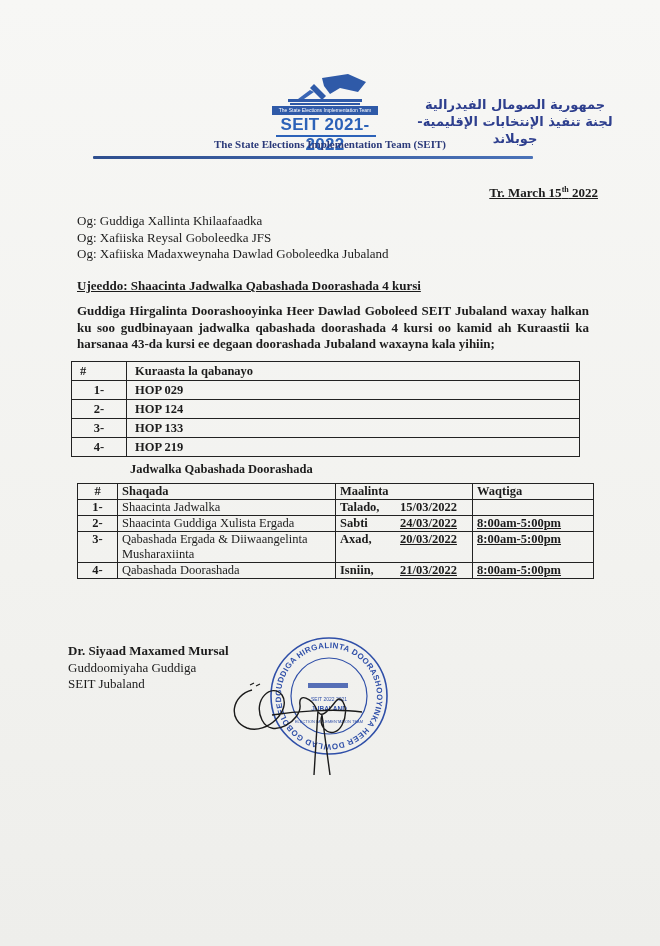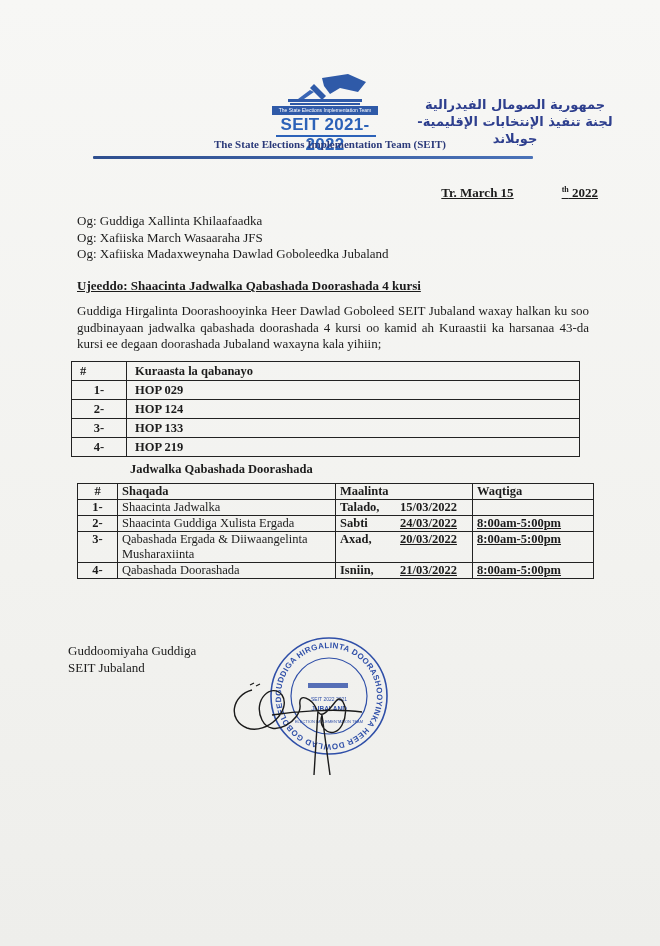--- a/index.html
+++ b/index.html
@@ -22,25 +22,25 @@
                font-family: "Liberation Sans", sans-serif; font-weight: bold; font-size: 17px;
                color: #2c62b8; letter-spacing: 0.3px; }
   .logo-underline { position: absolute; left: 6px; top: 63px; width: 100px; height: 2px; background: #2c62b8; }
   .subtitle { position: absolute; left: 0; width: 660px; top: 138px; text-align: center;
               font-weight: bold; font-size: 11px; color: #2b3a7a; }
   .hr { position: absolute; left: 93px; top: 156px; width: 440px; height: 3px;
         background: linear-gradient(90deg, #2f4f8f, #4a72b8); border-radius: 1px; }
 
   
   .date { position: absolute; right: 62px; top: 185px; font-weight: bold; font-size: 13px; text-decoration: underline; }
-  .date sup { font-size: 8px; margin-left: 48px; }
+  .date sup { font-size: 8px; }
   .addr { position: absolute; left: 77px; top: 213px; font-size: 13px; line-height: 16.5px; }
   .addr .to { font-weight: bold; }
   .subject { position: absolute; left: 77px; top: 278px; font-weight: bold; font-size: 13px; text-decoration: underline; text-align: center; }
-  .para { position: absolute; left: 77px; top: 303px; width: 512px; font-size: 13px; line-height: 16.5px; text-align: justify; }
+  .para { position: absolute; left: 77px; top: 303px; width: 512px; font-size: 13px; line-height: 16.5px; text-align: justify; font-weight: bold; }
 
   
   table { border-collapse: collapse; position: absolute; }
   .t1 { left: 71px; top: 361px; width: 509px; font-size: 12.5px; }
   .t1 td { border: 1px solid #222; height: 19px; padding: 0 8px; font-weight: bold; }
   .t1 td.num { width: 55px; text-align: center; }
   .t1 tr.head td { font-weight: bold; }
   .t1-caption { position: absolute; left: 130px; top: 462px; font-weight: bold; font-size: 12.5px; }
 
   
@@ -84,21 +84,21 @@
     <div>لجنة تنفيذ الإنتخابات الإقليمية- جوبلاند</div>
   </div>
 
   <div class="subtitle">The State Elections Implementation Team (SEIT)</div>
   <div class="hr"></div>
 
   <div class="date"><span>Tr. March 15</span><sup>th</sup><span> 2022</span></div>
 
   <div class="addr">
     <div>Og: Guddiga Xallinta Khilaafaadka</div>
-    <div>Og: Xafiiska March Wasaaraha JFS</div>
+    <div>Og: Xafiiska Reysal Goboleedka JFS</div>
     <div>Og: Xafiiska Madaxweynaha Dawlad Goboleedka Jubaland</div>
   </div>
 
   <div class="subject">Ujeeddo: Shaacinta  Jadwalka Qabashada Doorashada 4 kursi</div>
   <div class="para">Guddiga Hirgalinta Doorashooyinka Heer Dawlad Goboleed SEIT Jubaland  waxay halkan ku soo gudbinayaan jadwalka qabashada doorashada 4 kursi oo kamid ah Kuraastii ka harsanaa 43-da kursi ee degaan doorashada Jubaland waxayna kala yihiin;</div>
 
   <table class="t1">
     <tbody>
         <tr class="head">
       <td class="num" style="text-align:left">#</td>
@@ -154,20 +154,21 @@
     <tr>
       <td class="num">4-</td>
       <td class="task">Qabashada Doorashada</td>
       <td class="day"><span class="d">Isniin,</span><span class="dt">21/03/2022</span></td>
       <td class="time">8:00am-5:00pm</td>
     </tr>
   </tbody>
     </table>
 
   <div class="sig">
+    <div class="name">Dr. Siyaad Maxamed Mursal</div>
     <div>Guddoomiyaha Guddiga</div>
     <div>SEIT Jubaland</div>
   </div>
 
   <svg class="stamp" viewBox="0 0 122 122">
     <circle cx="61" cy="61" r="58" fill="none" stroke="#2f4fa8" stroke-width="1.6"></circle>
     <circle cx="61" cy="61" r="38" fill="none" stroke="#2f4fa8" stroke-width="1.2"></circle>
     <defs>
       <path id="ringPath" d="M61,61 m-48,0 a48,48 0 1,1 96,0 a48,48 0 1,1 -96,0"></path>
     </defs>

